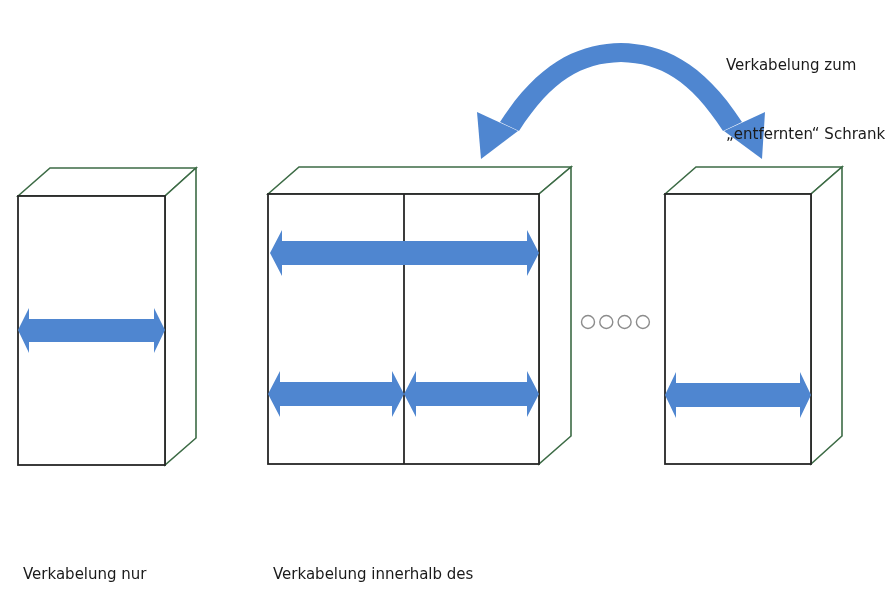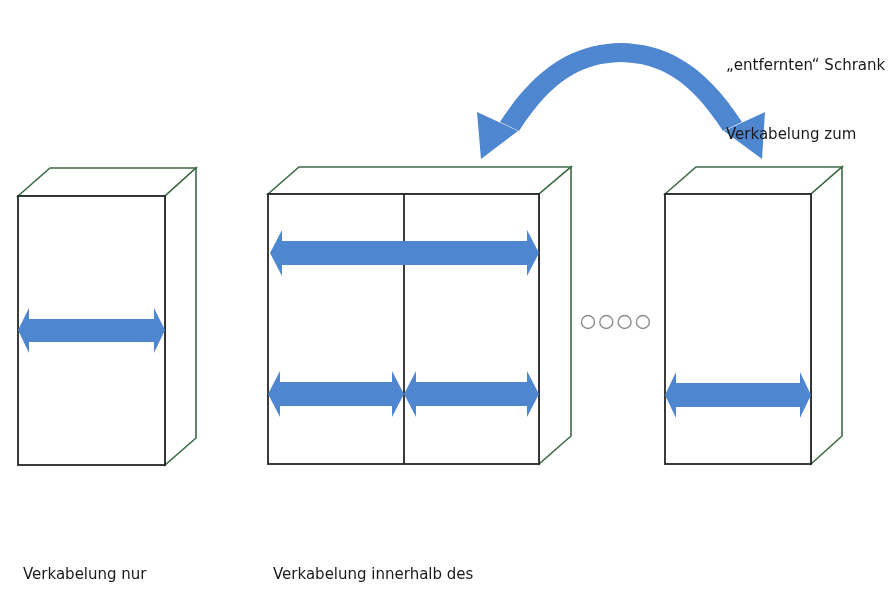--- a/index.html
+++ b/index.html
@@ -50,22 +50,22 @@
   </g>
 
   <g>
     <path class="arrow" d="M500,122 C540,60 580,44 621,43 C662,44 702,60 742,122 L723,131 C690,80 660,63 621,62 C582,63 552,80 519,131 Z" fill="#4f86d0"></path>
     <polygon class="arrow" points="481,159 477,112 518,131" fill="#4f86d0"></polygon>
     <polygon class="arrow" points="762,159 765,112 724,131" fill="#4f86d0"></polygon>
   </g>
 </svg>
 
 <div class="label" id="lbl-remote">
+  <div>Verkabelung zum</div>
   <div>„entfernten“ Schrank</div>
-  <div>Verkabelung zum</div>
 </div>
 
 <div class="label" id="lbl-single">
   <div>Verkabelung nur</div>
   
   
 </div>
 
 <div class="label" id="lbl-neighbor">
   <div>Verkabelung innerhalb des</div>

